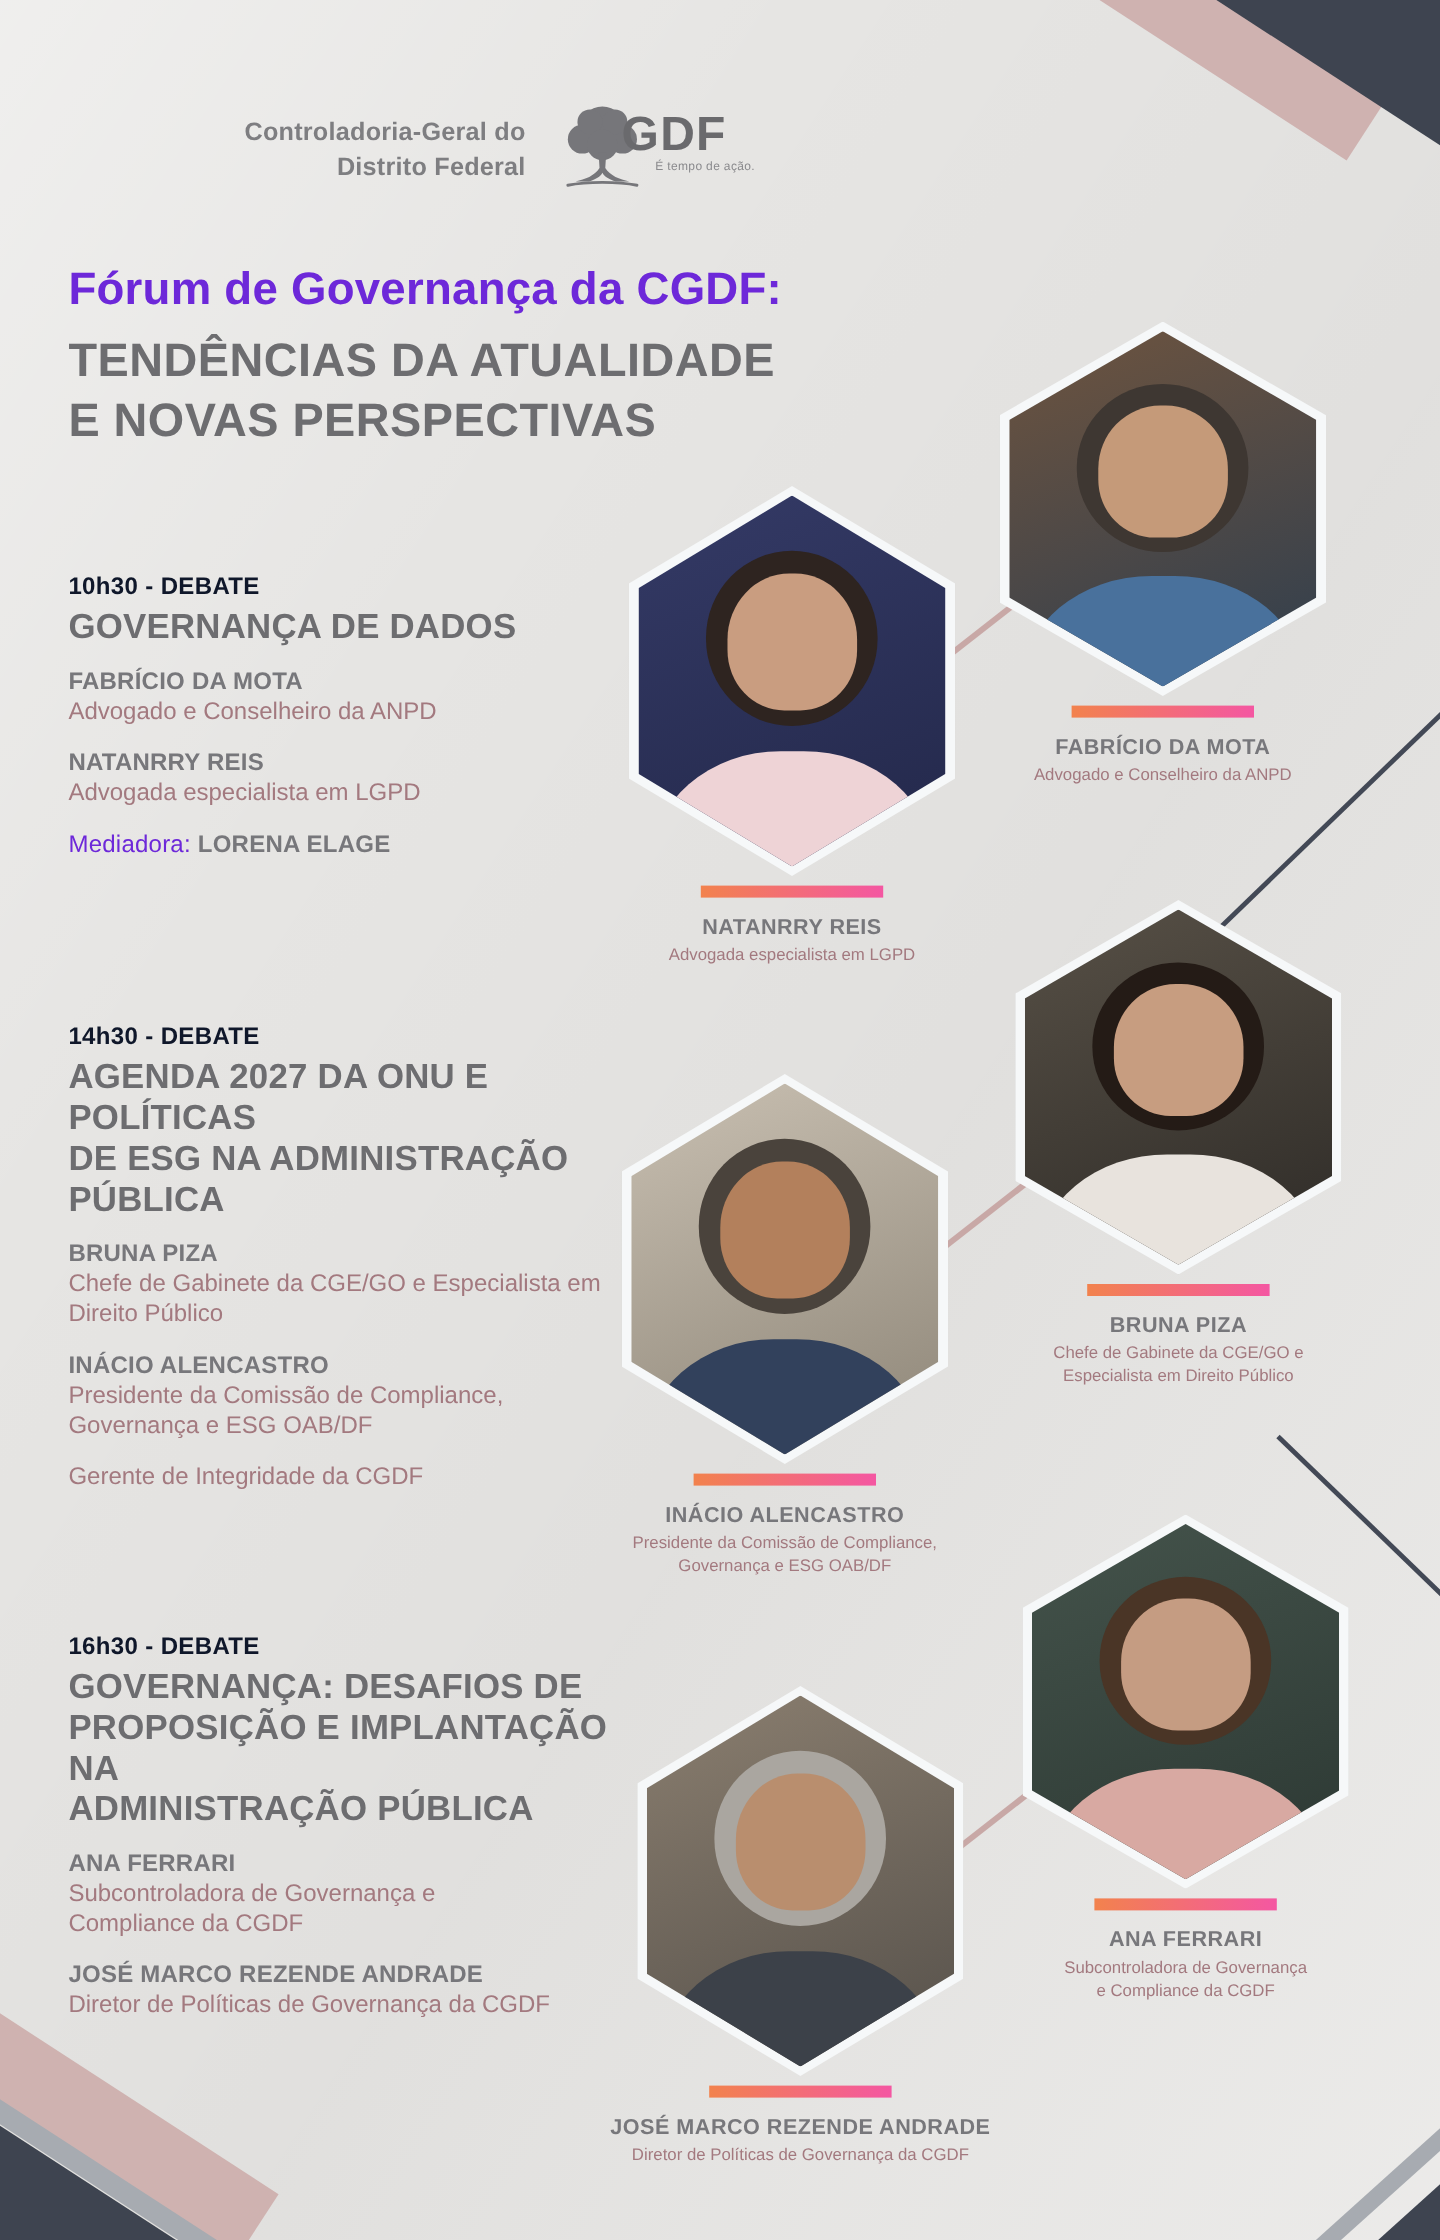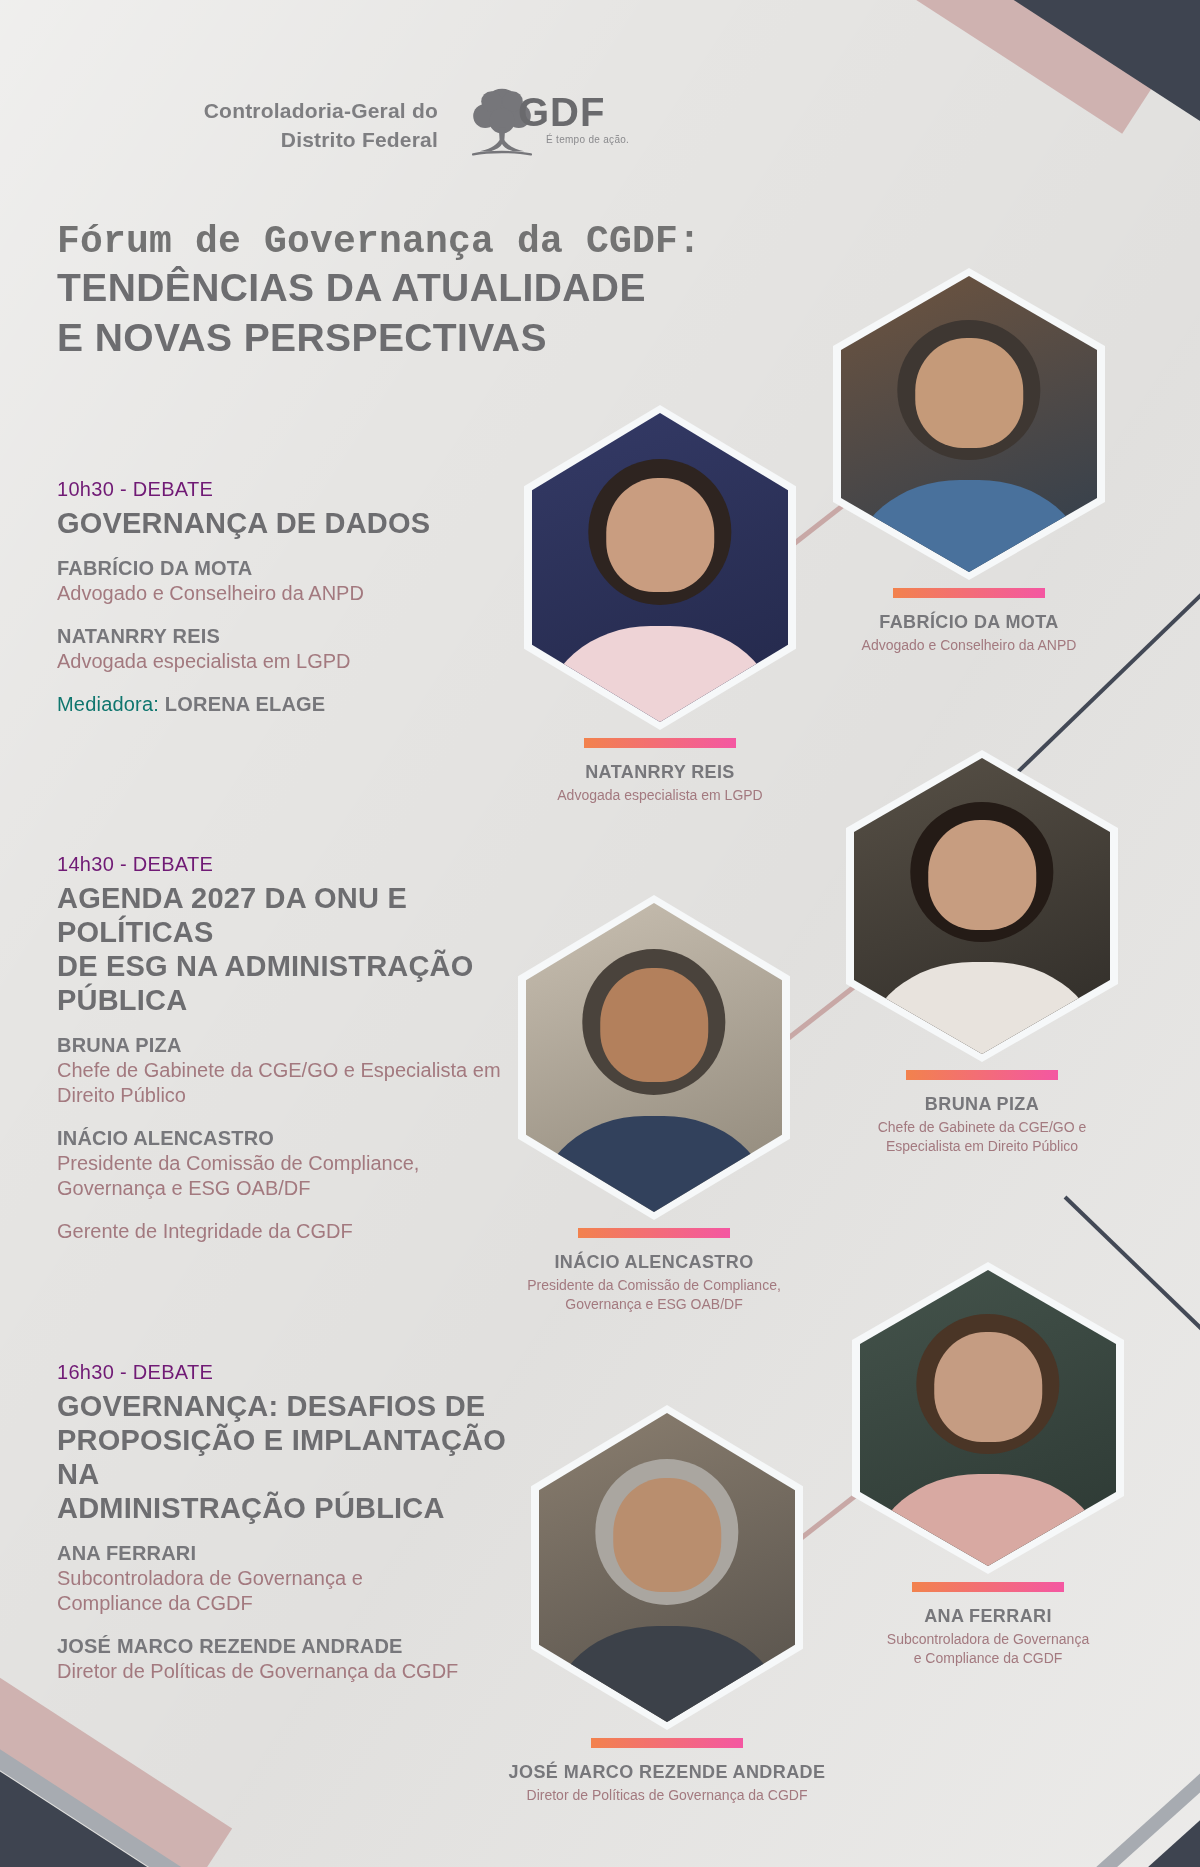--- a/index.html
+++ b/index.html
@@ -13,33 +13,33 @@
   
   .org { position:absolute; top:96px; left:148px; width:290px; text-align:right;
          font-size:21px; font-weight:bold; color:#7e7e81; line-height:1.4; letter-spacing:.2px; z-index:2; }
   .tree-wrap { position:absolute; top:80px; left:462px; width:80px; height:88px; z-index:2; }
   .gdf { position:absolute; top:92px; left:518px; z-index:2; }
   .gdf-word { font-size:40px; font-weight:bold; color:#6a6a6d; letter-spacing:1px; line-height:1; }
   .gdf-tag  { font-size:10px; color:#8a8a8d; margin-top:2px; letter-spacing:.3px;padding-left:28px; }
 
   
   .title { position:absolute; left:57px; top:220px; z-index:2; }
-  .t-kicker { font-size:38px; font-weight:700; color:#737373; letter-spacing:.2px;font-family:Liberation Mono, monospace; }
+  .t-kicker { font-size:38px; font-weight:700; color:#6d28d9; margin-bottom:13px; letter-spacing:.2px; }
   .t-sub { font-size:39px; font-weight:700; color:#6d6d70; line-height:1.28; white-space:pre-line; letter-spacing:.4px; }
 
   
   .session { position:absolute; left:57px; width:470px; z-index:2; }
   .s1 { top:478px; } .s2 { top:853px; } .s3 { top:1361px; }
-  .time  { font-size:20px; font-weight:400; color:#701a75; margin-bottom:5px; letter-spacing:.3px; }
+  .time  { font-size:20px; font-weight:700; color:#0f172a; margin-bottom:5px; letter-spacing:.3px; }
   .topic { font-size:29px; font-weight:600; color:#6d6d70; line-height:34px; margin-bottom:16px;
            white-space:pre-line; letter-spacing:.2px; }
   .speaker { margin-bottom:18px; }
   .sp-name { font-size:20px; font-weight:700; color:#77777b; line-height:25px; letter-spacing:.2px; }
   .sp-role { font-size:20px; font-weight:500; color:#a3797f; line-height:25px; white-space:pre-line; }
-  .mod-prefix { color:#0f766e; font-weight:500; }
+  .mod-prefix { color:#6d28d9; font-weight:500; }
 
   
   .photo { position:absolute; width:272px; display:flex; flex-direction:column; align-items:center; z-index:2; }
   .photo-fabricio { left:833px; top:268px; }
   .photo-natanrry { left:524px; top:405px; }
   .photo-bruna    { left:846px; top:750px; }
   .photo-inacio   { left:518px; top:895px; }
   .photo-ana      { left:852px; top:1262px; }
   .photo-jose     { left:531px; top:1405px; }
 

